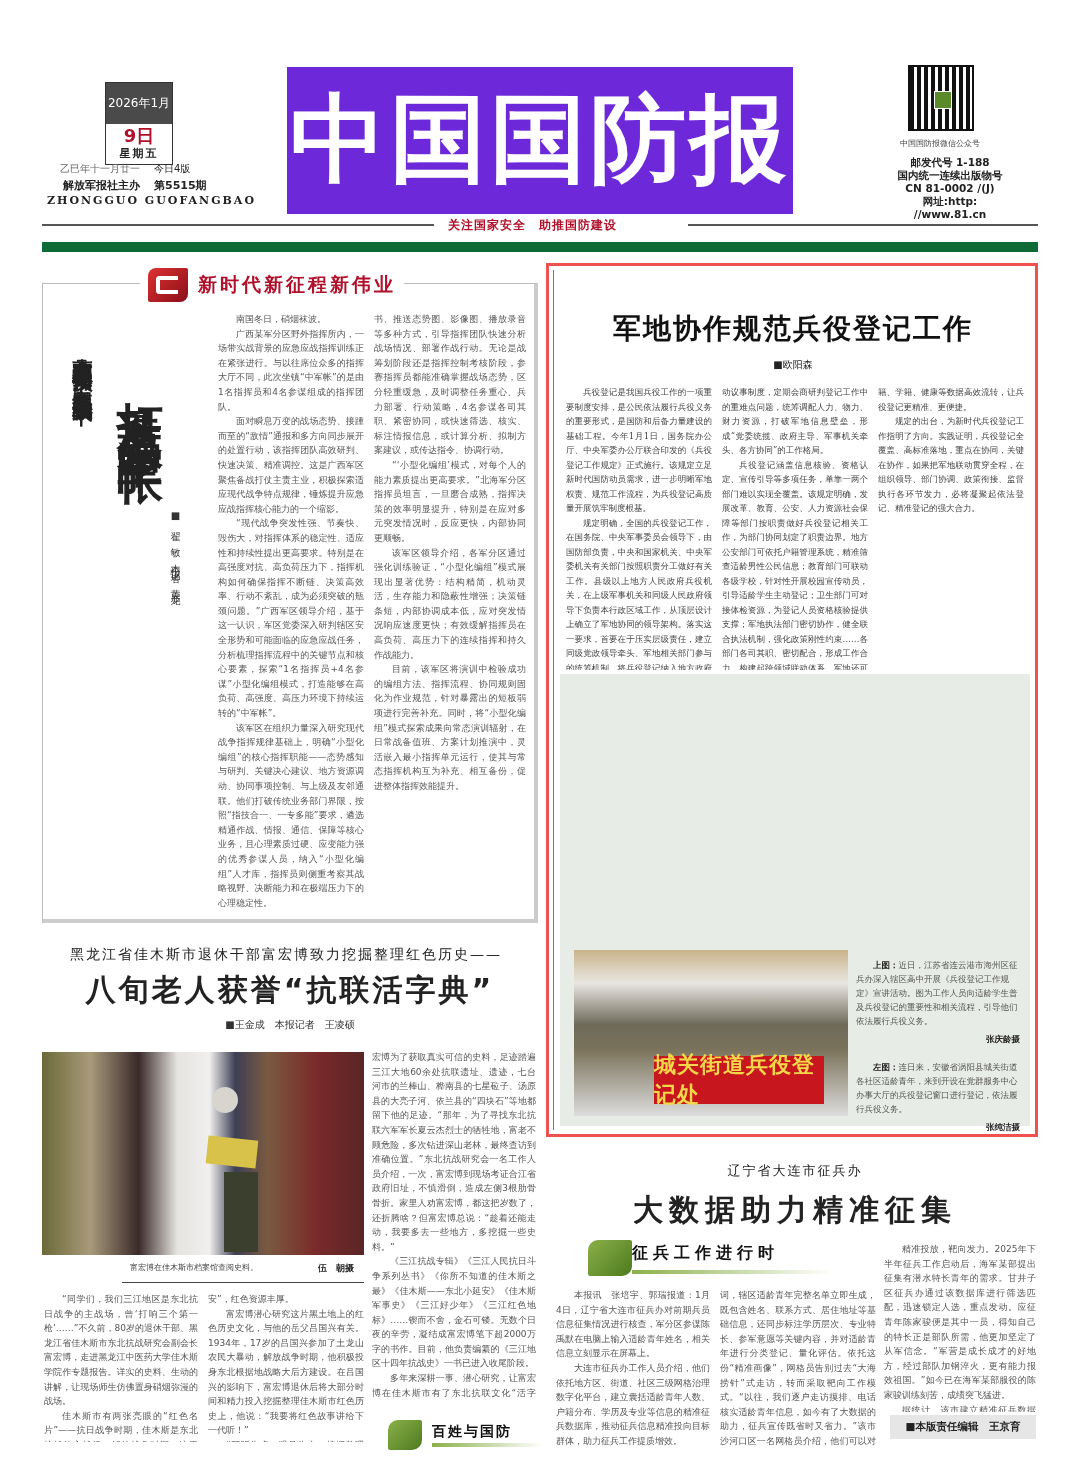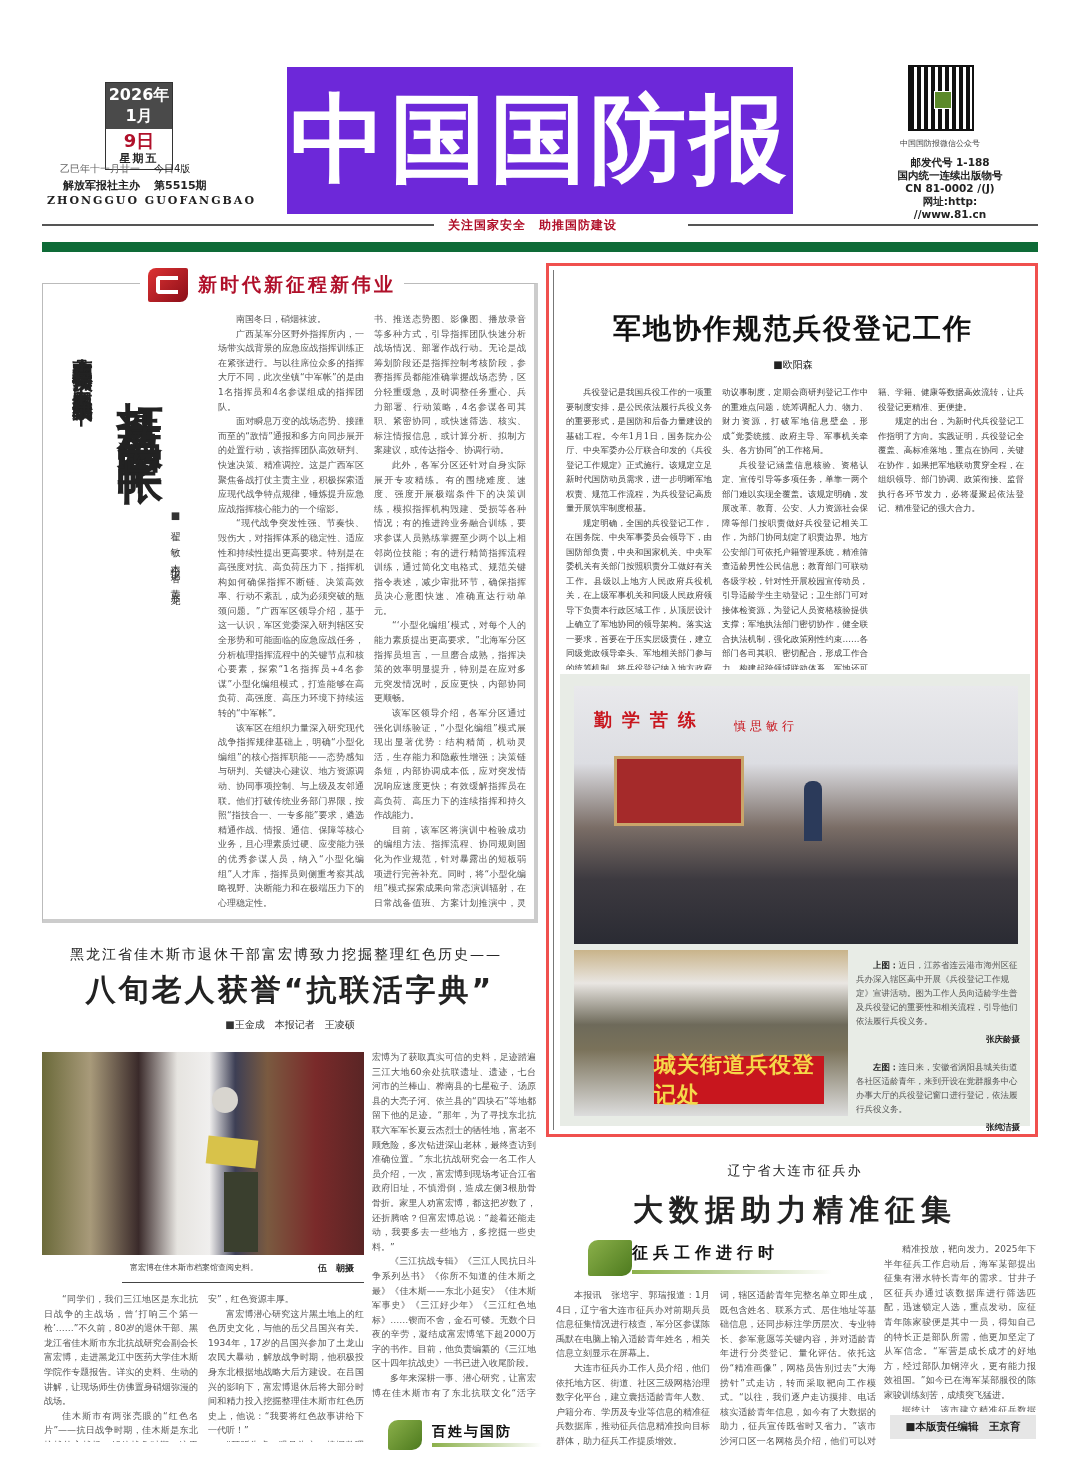--- a/index.html
+++ b/index.html
@@ -1,21 +1,21 @@
 <!DOCTYPE html>
 <html><head>
 <meta charset="utf-8">
 <style>
   * { box-sizing: border-box; margin: 0; padding: 0; }
   body { width: 1080px; height: 1484px; background: #fff; font-family: "DejaVu Serif", serif; color: #222; position: relative; overflow: hidden; }
   .abs { position: absolute; }
 
   
   .datebox { left: 105px; top: 82px; width: 68px; border: 1px solid #333; text-align: center; }
-  .datebox .ym { background: #4a4a4a; color: #fff; font-size: 16px; padding: 2px 0; font-family: "DejaVu Sans", sans-serif; font-weight: bold; }
+  .datebox .ym { background: #4a4a4a; color: #fff; font-size: 12px; padding: 12px 0; font-family: "DejaVu Sans", sans-serif; }
   .datebox .day { color: #b0102a; font-weight: bold; font-size: 18px; font-family: "DejaVu Sans", sans-serif; line-height: 20px; margin-top: 2px; }
   .datebox .wk { font-weight: bold; font-size: 11px; letter-spacing: 2px; padding-bottom: 3px; font-family: "DejaVu Sans", sans-serif; }
   .lunar { left: 60px; top: 162px; font-size: 10px; color: #666; font-family: "DejaVu Sans", sans-serif; }
   .lunar b { color: #222; margin-left: 14px; font-weight: normal; }
   .sponsor { left: 63px; top: 178px; font-size: 11px; font-weight: bold; font-family: "DejaVu Sans", sans-serif; }
   .sponsor span { margin-left: 14px; }
   .pinyin { left: 47px; top: 194px; font-size: 11px; letter-spacing: 2px; font-weight: bold; }
 
   .logo { left: 287px; top: 67px; width: 506px; height: 147px; background: #6d28d9; display: flex; align-items: center; justify-content: center; }
   .logo span { color: #fff; font-size: 96px; font-weight: bold; letter-spacing: 4px; font-family: "DejaVu Serif", serif; }
@@ -115,21 +115,20 @@
   <p>南国冬日，硝烟袜波。</p>
   <p>广西某军分区野外指挥所内，一场带实战背景的应急应战指挥训练正在紧张进行。与以往席位众多的指挥大厅不同，此次坐镇“中军帐”的是由1名指挥员和4名参谋组成的指挥团队。</p>
   <p>面对瞬息万变的战场态势、接踵而至的“敌情”通报和多方向同步展开的处置行动，该指挥团队高效研判、快速决策、精准调控。这是广西军区聚焦备战打仗主责主业，积极探索适应现代战争特点规律，锤炼提升应急应战指挥核心能力的一个缩影。</p>
   <p>“现代战争突发性强、节奏快、毁伤大，对指挥体系的稳定性、适应性和持续性提出更高要求。特别是在高强度对抗、高负荷压力下，指挥机构如何确保指挥不断链、决策高效率、行动不紊乱，成为必须突破的瓶颈问题。”广西军区领导介绍，基于这一认识，军区党委深入研判辖区安全形势和可能面临的应急应战任务，分析梳理指挥流程中的关键节点和核心要素，探索“1名指挥员+4名参谋”小型化编组模式，打造能够在高负荷、高强度、高压力环境下持续运转的“中军帐”。</p>
   <p>该军区在组织力量深入研究现代战争指挥规律基础上，明确“小型化编组”的核心指挥职能——态势感知与研判、关键决心建议、地方资源调动、协同事项控制、与上级及友邻通联。他们打破传统业务部门界限，按照“指技合一、一专多能”要求，遴选精通作战、情报、通信、保障等核心业务，且心理素质过硬、应变能力强的优秀参谋人员，纳入“小型化编组”人才库，指挥员则侧重考察其战略视野、决断能力和在极端压力下的心理稳定性。</p>
   <p>围绕“小型化编组”需求，去年以来，该军区各级以指挥员理解任务、定下决心为主线，融入态势图和影像图判读、命令拟制、决心图标绘等考核内容，开展强化训练，并将重要目标防卫战法创新、新域新质资源运用、“军地两线并行”指挥权责把握等作为必考内容。</p>
 
 </div>
 <div class="abs body-col" style="left:374px;top:312px;width:152px;height:600px;overflow:hidden;">
   <p style="text-indent:0">书、推送态势图、影像图、播放录音等多种方式，引导指挥团队快速分析战场情况、部署作战行动。无论是战筹划阶段还是指挥控制考核阶段，参赛指挥员都能准确掌握战场态势，区分轻重缓急，及时调整任务重心、兵力部署、行动策略，4名参谋各司其职、紧密协同，或快速筛选、核实、标注情报信息，或计算分析、拟制方案建议，或传达指令、协调行动。</p>
-  <p>此外，各军分区还针对自身实际展开专攻精练。有的围绕难度、速度、强度开展极端条件下的决策训练，模拟指挥机构毁建、受损等各种情况；有的推进跨业务融合训练，要求参谋人员熟练掌握至少两个以上相邻岗位技能；有的进行精简指挥流程训练，通过简化文电格式、规范关键指令表述，减少审批环节，确保指挥员决心意图快速、准确直达行动单元。</p>
   <p>“‘小型化编组’模式，对每个人的能力素质提出更高要求。”北海军分区指挥员坦言，一旦磨合成熟，指挥决策的效率明显提升，特别是在应对多元突发情况时，反应更快，内部协同更顺畅。</p>
   <p>该军区领导介绍，各军分区通过强化训练验证，“小型化编组”模式展现出显著优势：结构精简，机动灵活，生存能力和隐蔽性增强；决策链条短，内部协调成本低，应对突发情况响应速度更快；有效缓解指挥员在高负荷、高压力下的连续指挥和持久作战能力。</p>
   <p>目前，该军区将演训中检验成功的编组方法、指挥流程、协同规则固化为作业规范，针对暴露出的短板弱项进行完善补充。同时，将“小型化编组”模式探索成果向常态演训辐射，在日常战备值班、方案计划推演中，灵活嵌入最小指挥单元运行，使其与常态指挥机构互为补充、相互备份，促进整体指挥效能提升。</p>
 
 </div>
 
 <div class="abs redbox">
   <div class="abs innerbox">
     <div class="abs feat-title" style="left:0;top:40px;width:478px;text-align:center;">军地协作规范兵役登记工作</div>
     <div class="abs" style="left:0;top:88px;width:478px;text-align:center;font-size:10px;">■欧阳森</div>
@@ -141,26 +140,20 @@
     <div class="abs feat-body" style="left:168px;top:115px;width:146px;height:285px;overflow:hidden;">
       <p style="text-indent:0">动议事制度，定期会商研判登记工作中的重难点问题，统筹调配人力、物力、财力资源，打破军地信息壁垒，形成“党委统揽、政府主导、军事机关牵头、各方协同”的工作格局。</p>
       <p>兵役登记涵盖信息核验、资格认定、宣传引导等多项任务，单靠一两个部门难以实现全覆盖。该规定明确，发展改革、教育、公安、人力资源社会保障等部门按职责做好兵役登记相关工作，为部门协同划定了职责边界。地方公安部门可依托户籍管理系统，精准筛查适龄男性公民信息；教育部门可联动各级学校，针对性开展校园宣传动员，引导适龄学生主动登记；卫生部门可对接体检资源，为登记人员资格核验提供支撑；军地执法部门密切协作，健全联合执法机制，强化政策刚性约束……各部门各司其职、密切配合，形成工作合力，构建起跨领域联动体系。军地还可进一步完善部门协同机制，建立信息共享平台，推动户</p>
     </div>
     <div class="abs feat-body" style="left:324px;top:115px;width:146px;height:285px;overflow:hidden;">
       <p style="text-indent:0">籍、学籍、健康等数据高效流转，让兵役登记更精准、更便捷。</p>
       <p>规定的出台，为新时代兵役登记工作指明了方向。实践证明，兵役登记全覆盖、高标准落地，重点在协同，关键在协作，如果把军地联动贯穿全程，在组织领导、部门协调、政策衔接、监督执行各环节发力，必将凝聚起依法登记、精准登记的强大合力。</p>
     </div>
 
     <div class="abs photo-panel" style="left:6px;top:404px;width:470px;height:452px;">
-      <div class="photo1" style="left:14px;top:12px;width:444px;height:258px;">
-        <div class="abs" style="left:20px;top:22px;color:#c8161e;font-size:18px;letter-spacing:10px;font-weight:bold;">勤学苦练</div>
-        <div class="abs" style="left:160px;top:32px;color:#c8161e;font-size:12px;letter-spacing:4px;">慎思敏行</div>
-        <div class="abs" style="left:40px;top:70px;width:130px;height:70px;background:#a52a2a;border:3px solid #c9a56a;"></div>
-        <div class="abs" style="left:230px;top:95px;width:18px;height:60px;background:#2b3a5a;border-radius:8px 8px 0 0;"></div>
-      </div>
       <div class="photo2" style="left:14px;top:276px;width:274px;height:166px;">
         <div class="abs banner" style="left:80px;top:106px;width:170px;height:48px;">城关街道兵役登记处</div>
       </div>
       <div class="abs caption" style="left:296px;top:284px;width:164px;">
         <p style="text-indent:2em;"><b>上图：</b><span>近日，江苏省连云港市海州区征兵办深入辖区高中开展《兵役登记工作规定》宣讲活动。图为工作人员向适龄学生普及兵役登记的重要性和相关流程，引导他们依法履行兵役义务。</span></p>
         <p style="text-align:right;font-weight:bold;color:#222;margin-top:4px;">张庆龄摄</p>
         <p style="text-indent:2em;margin-top:14px;"><b>左图：</b><span>连日来，安徽省涡阳县城关街道各社区适龄青年，来到开设在党群服务中心办事大厅的兵役登记窗口进行登记，依法履行兵役义务。</span></p>
         <p style="text-align:right;font-weight:bold;color:#222;margin-top:4px;">张纯洁摄</p>
       </div>
     </div>

